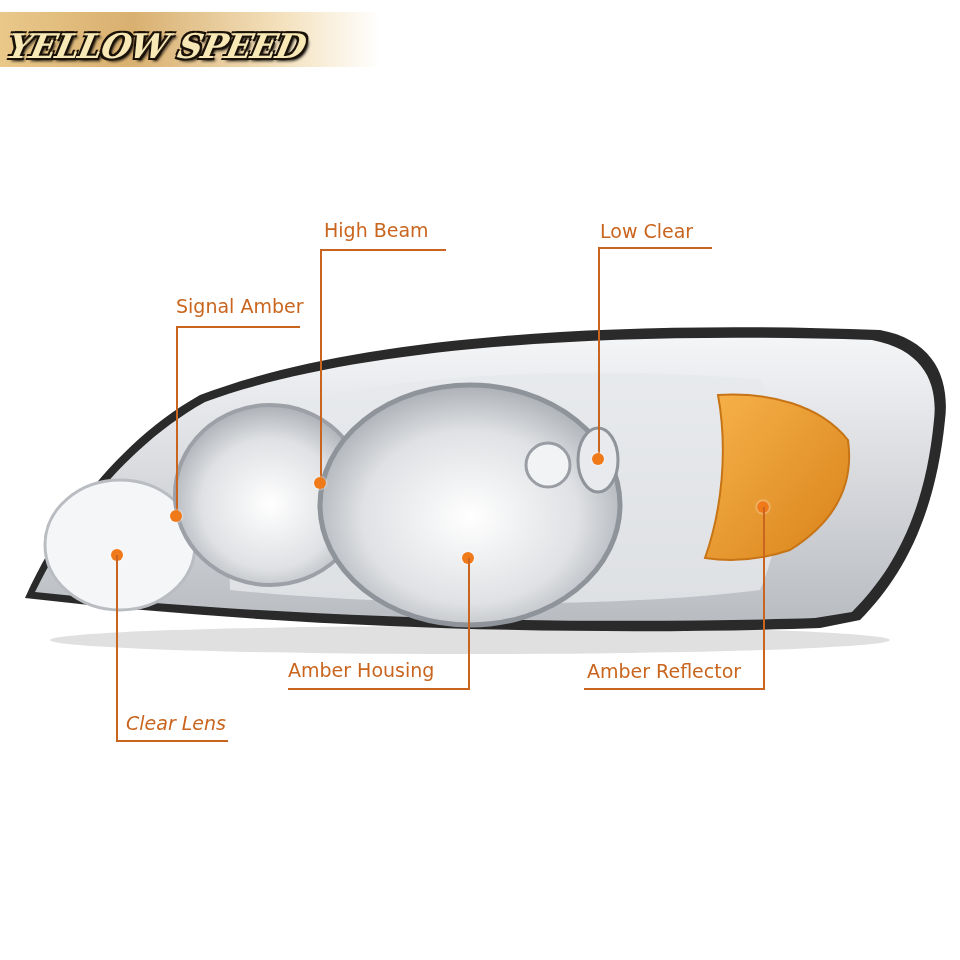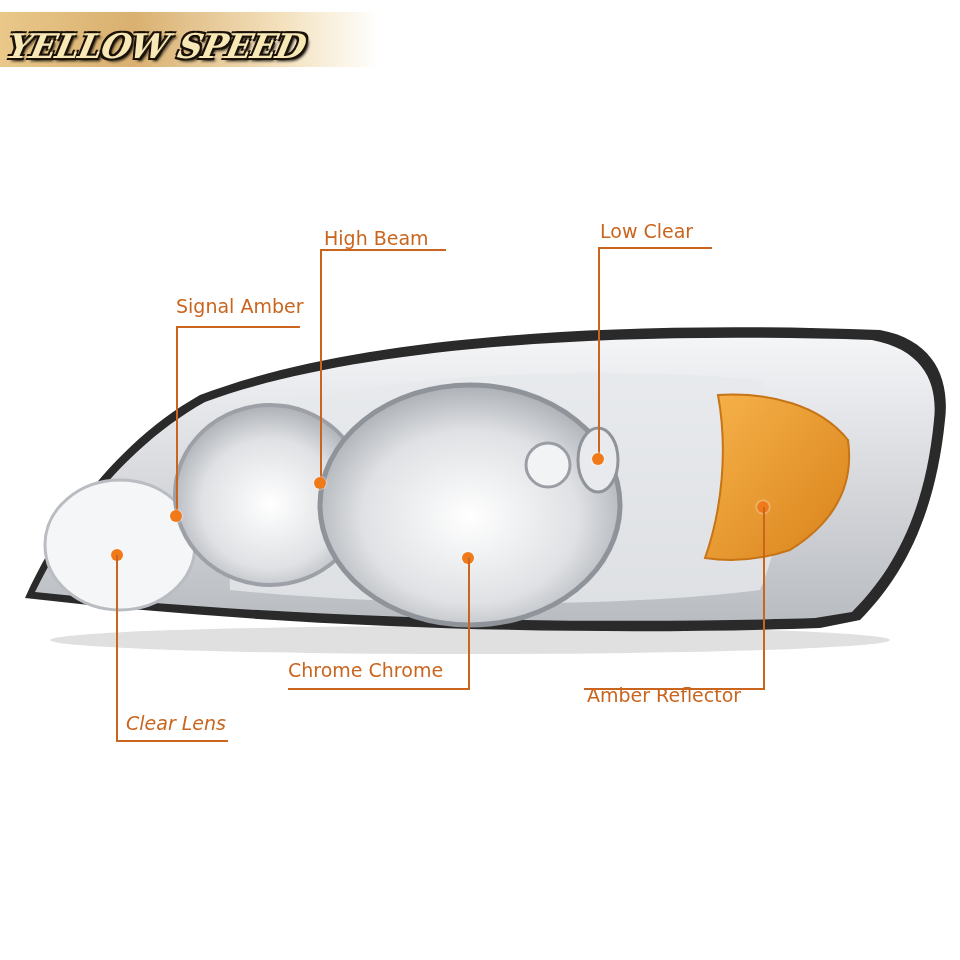--- a/index.html
+++ b/index.html
@@ -63,36 +63,36 @@
   <ellipse cx="598" cy="460" rx="20" ry="32" fill="#e8eaed" stroke="#8f939a" stroke-width="3"></ellipse>
 
   <path d="M718,395 C770,392 820,405 848,440 C855,490 830,525 790,550 C760,560 730,562 705,558 C722,510 728,450 718,395 Z" fill="url(#amber)" stroke="#c77416" stroke-width="2"></path>
 </svg>
 
 <div class="label" style="left:176px;top:295px;">Signal Amber</div>
 <div class="line" style="left:176px;top:326px;width:124px;height:2px;"></div>
 <div class="line" style="left:176px;top:326px;width:2px;height:190px;"></div>
 <div class="dot" style="left:170px;top:510px;"></div>
 
-<div class="label" style="left:324px;top:219px;margin-top:8px;">High Beam</div>
+<div class="label" style="left:324px;top:219px;">High Beam</div>
 <div class="line" style="left:320px;top:249px;width:126px;height:2px;"></div>
 <div class="line" style="left:320px;top:249px;width:2px;height:233px;"></div>
 <div class="dot" style="left:314px;top:477px;"></div>
 
 <div class="label" style="left:600px;top:220px;">Low Clear</div>
 <div class="line" style="left:598px;top:247px;width:114px;height:2px;"></div>
 <div class="line" style="left:598px;top:247px;width:2px;height:210px;"></div>
 <div class="dot" style="left:592px;top:453px;"></div>
 
 <div class="dot" style="left:462px;top:552px;"></div>
 <div class="line" style="left:468px;top:558px;width:2px;height:131px;"></div>
-<div class="label" style="left:288px;top:659px;">Chrome Chrome</div>
+<div class="label" style="left:288px;top:659px;">Amber Housing</div>
 <div class="line" style="left:288px;top:688px;width:182px;height:2px;"></div>
 
 <div class="dot" style="left:757px;top:501px;"></div>
 <div class="line" style="left:763px;top:507px;width:2px;height:182px;"></div>
-<div class="label" style="left:587px;top:684px;text-align:right;">Amber Reflector</div>
+<div class="label" style="left:587px;top:660px;text-align:right;">Amber Reflector</div>
 <div class="line" style="left:584px;top:688px;width:181px;height:2px;"></div>
 
 <div class="dot" style="left:111px;top:549px;"></div>
 <div class="line" style="left:116px;top:555px;width:2px;height:186px;"></div>
 <div class="label" style="left:126px;top:712px;font-style:italic;">Clear Lens</div>
 <div class="line" style="left:116px;top:740px;width:112px;height:2px;"></div>
 
 </body></html>

